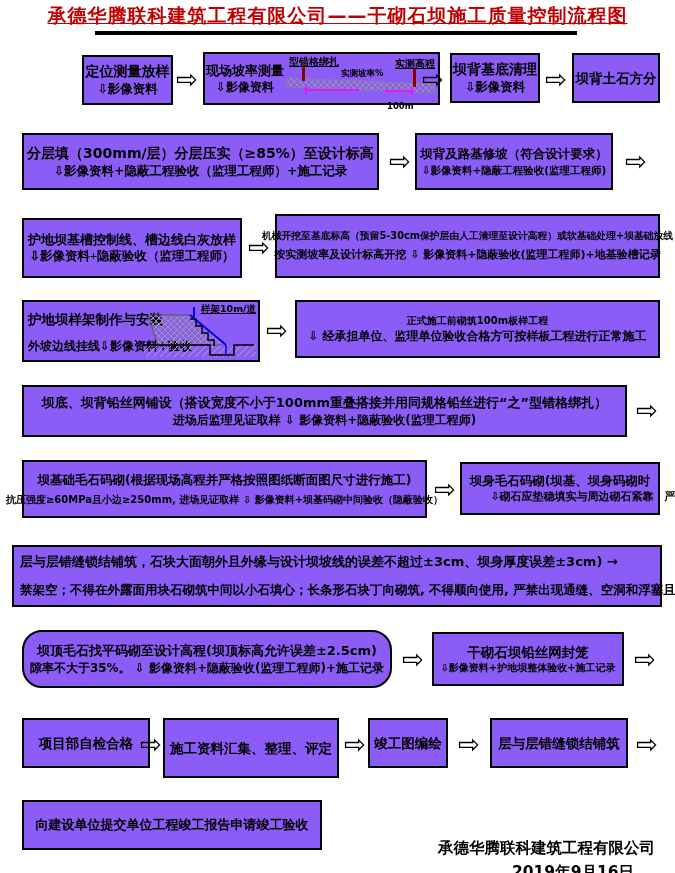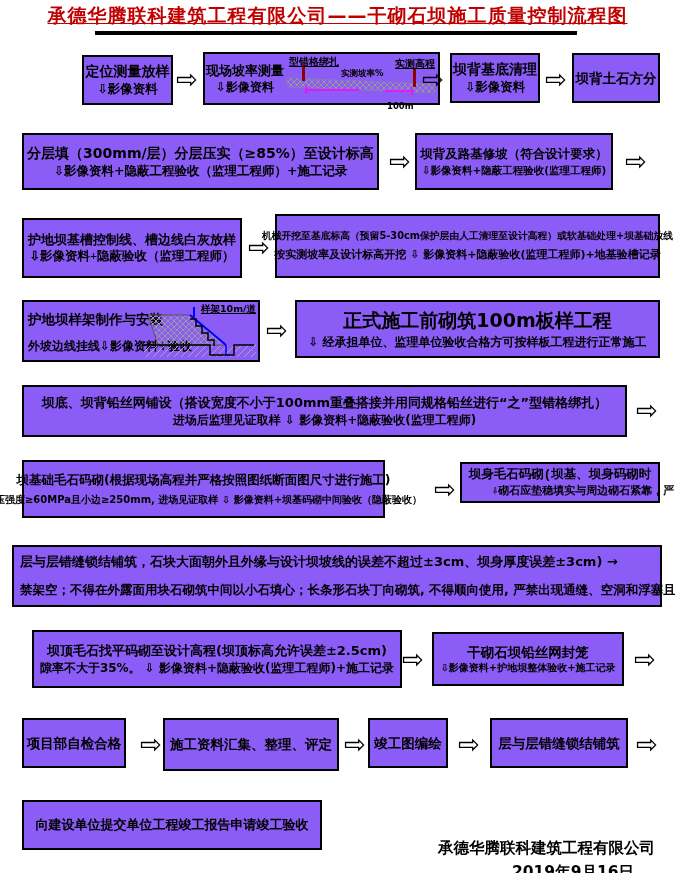--- a/index.html
+++ b/index.html
@@ -106,61 +106,61 @@
         <path d="M46,12 L82,42" stroke="#0000ff" stroke-width="2" fill="none"></path>
         <path d="M50,4 L50,14" stroke="#0000ff" stroke-width="2" fill="none"></path>
         <path d="M82,42 L82,52" stroke="#0000ff" stroke-width="1.5" fill="none"></path>
         <path d="M46,16 L52,16 L52,23 L58,23 L58,30 L64,30 L64,37 L70,37 L70,43" stroke="#000000" stroke-width="1.5" fill="none"></path>
       </svg>
       <span class="lbl u" style="top:0;right:0;font-size:9.5px;">样架10m/道</span>
     </div>
   </div>
   <div class="ar" style="top:317px;left:266px;">⇨</div>
   <div class="box" style="top:300px;left:295px;width:365px;height:58px;">
-    <span class="nw" style="font-size:19px;">正式施工前砌筑100m板样工程</span>
+    <span class="nw" style="font-size:10px;">正式施工前砌筑100m板样工程</span>
     <span class="nw" style="font-size:12px;">⇩ 经承担单位、监理单位验收合格方可按样板工程进行正常施工</span>
   </div>
 
   <div class="box" style="top:385px;left:22px;width:605px;height:52px;">
     <span class="nw" style="font-size:13px;">坝底、坝背铅丝网铺设（搭设宽度不小于100mm重叠搭接并用同规格铅丝进行“之”型错格绑扎）</span>
     <span class="nw" style="font-size:12px;">进场后监理见证取样 ⇩ 影像资料+隐蔽验收(监理工程师)</span>
   </div>
   <div class="ar" style="top:397px;left:636px;">⇨</div>
 
-  <div class="box" style="top:460px;left:22px;width:363px;height:58px;">
+  <div class="box" style="top:460px;left:22px;width:405px;height:58px;">
     <span class="nw" style="font-size:12.5px;">坝基础毛石码砌(根据现场高程并严格按照图纸断面图尺寸进行施工)</span>
     <span class="nw" style="font-size:10px;margin-top:4px;">抗压强度≥60MPa且小边≥250mm, 进场见证取样 ⇩ 影像资料+坝基码砌中间验收（隐蔽验收）</span>
   </div>
   <div class="ar" style="top:476px;left:434px;">⇨</div>
-  <div class="box" style="top:462px;left:460px;width:200px;height:41px;font-family:Liberation Mono, monospace;">
+  <div class="box" style="top:462px;left:460px;width:200px;height:53px;">
     <span class="nw" style="font-size:12.5px;">坝身毛石码砌(坝基、坝身码砌时</span>
     <span class="nw" style="font-size:11px;margin-left:46px;">⇩砌石应垫稳填实与周边砌石紧靠，严</span>
   </div>
 
   <div class="box" style="top:545px;left:12px;width:650px;height:62px;align-items:flex-start;text-align:left;padding:6px 6px;justify-content:space-between;">
     <span class="nw" style="font-size:13px;">层与层错缝锁结铺筑，石块大面朝外且外缘与设计坝坡线的误差不超过±3cm、坝身厚度误差±3cm) →</span>
     <span class="nw" style="font-size:12.5px;">禁架空；不得在外露面用块石砌筑中间以小石填心；长条形石块丁向砌筑, 不得顺向使用, 严禁出现通缝、空洞和浮塞且码方空</span>
   </div>
 
-  <div class="box" style="top:630px;left:32px;width:370px;height:58px;">
+  <div class="box" style="top:630px;left:22px;width:370px;height:58px;border-radius:20px;">
     <span class="nw" style="font-size:13px;">坝顶毛石找平码砌至设计高程(坝顶标高允许误差±2.5cm)</span>
     <span class="nw" style="font-size:12px;">隙率不大于35%。 ⇩ 影像资料+隐蔽验收(监理工程师)+施工记录</span>
   </div>
   <div class="ar" style="top:646px;left:402px;">⇨</div>
   <div class="box" style="top:632px;left:432px;width:192px;height:54px;">
     <span class="nw" style="font-size:13.5px;">干砌石坝铅丝网封笼</span>
     <span class="nw" style="font-size:10px;">⇩影像资料+护地坝整体验收+施工记录</span>
   </div>
   <div class="ar" style="top:646px;left:634px;">⇨</div>
 
-  <div class="box" style="top:718px;left:22px;width:104px;height:50px;">
+  <div class="box" style="top:718px;left:22px;width:128px;height:50px;">
     <span class="nw" style="font-size:13.5px;">项目部自检合格</span>
   </div>
   <div class="ar" style="top:731px;left:140px;">⇨</div>
-  <div class="box" style="top:718px;left:163px;width:176px;height:53px;text-align:center;">
+  <div class="box" style="top:718px;left:163px;width:176px;height:60px;text-align:center;">
     <span class="nw" style="font-size:13.5px;">施工资料汇集、整理、评定</span>
   </div>
   <div class="ar" style="top:731px;left:344px;">⇨</div>
   <div class="box" style="top:718px;left:368px;width:80px;height:50px;">
     <span class="nw" style="font-size:13.5px;">竣工图编绘</span>
   </div>
   <div class="ar" style="top:731px;left:458px;">⇨</div>
   <div class="box" style="top:718px;left:490px;width:138px;height:50px;">
     <span class="nw" style="font-size:13.5px;">层与层错缝锁结铺筑</span>
   </div>

